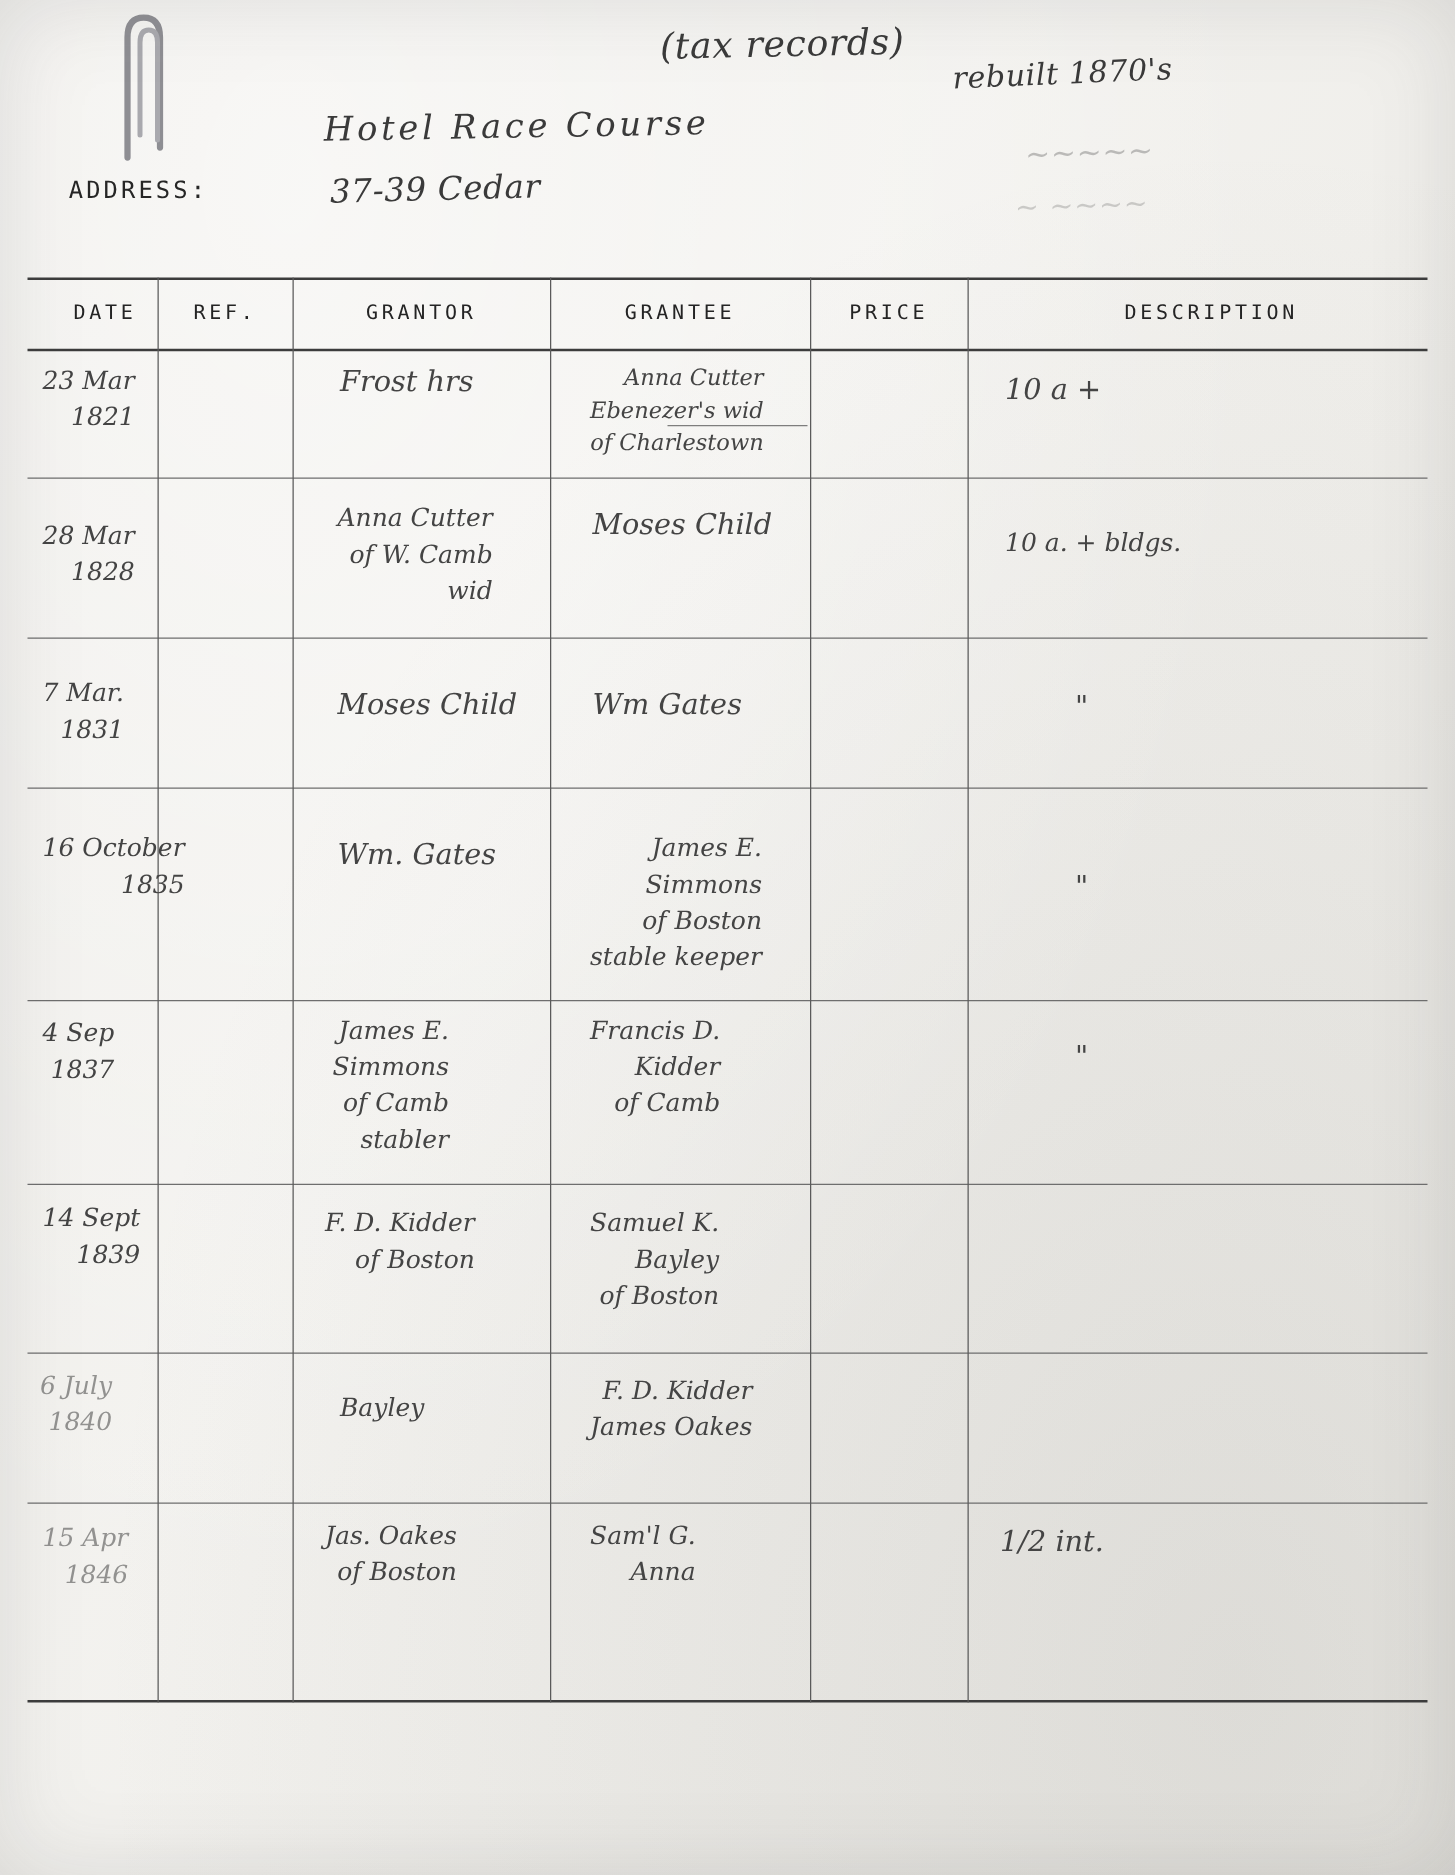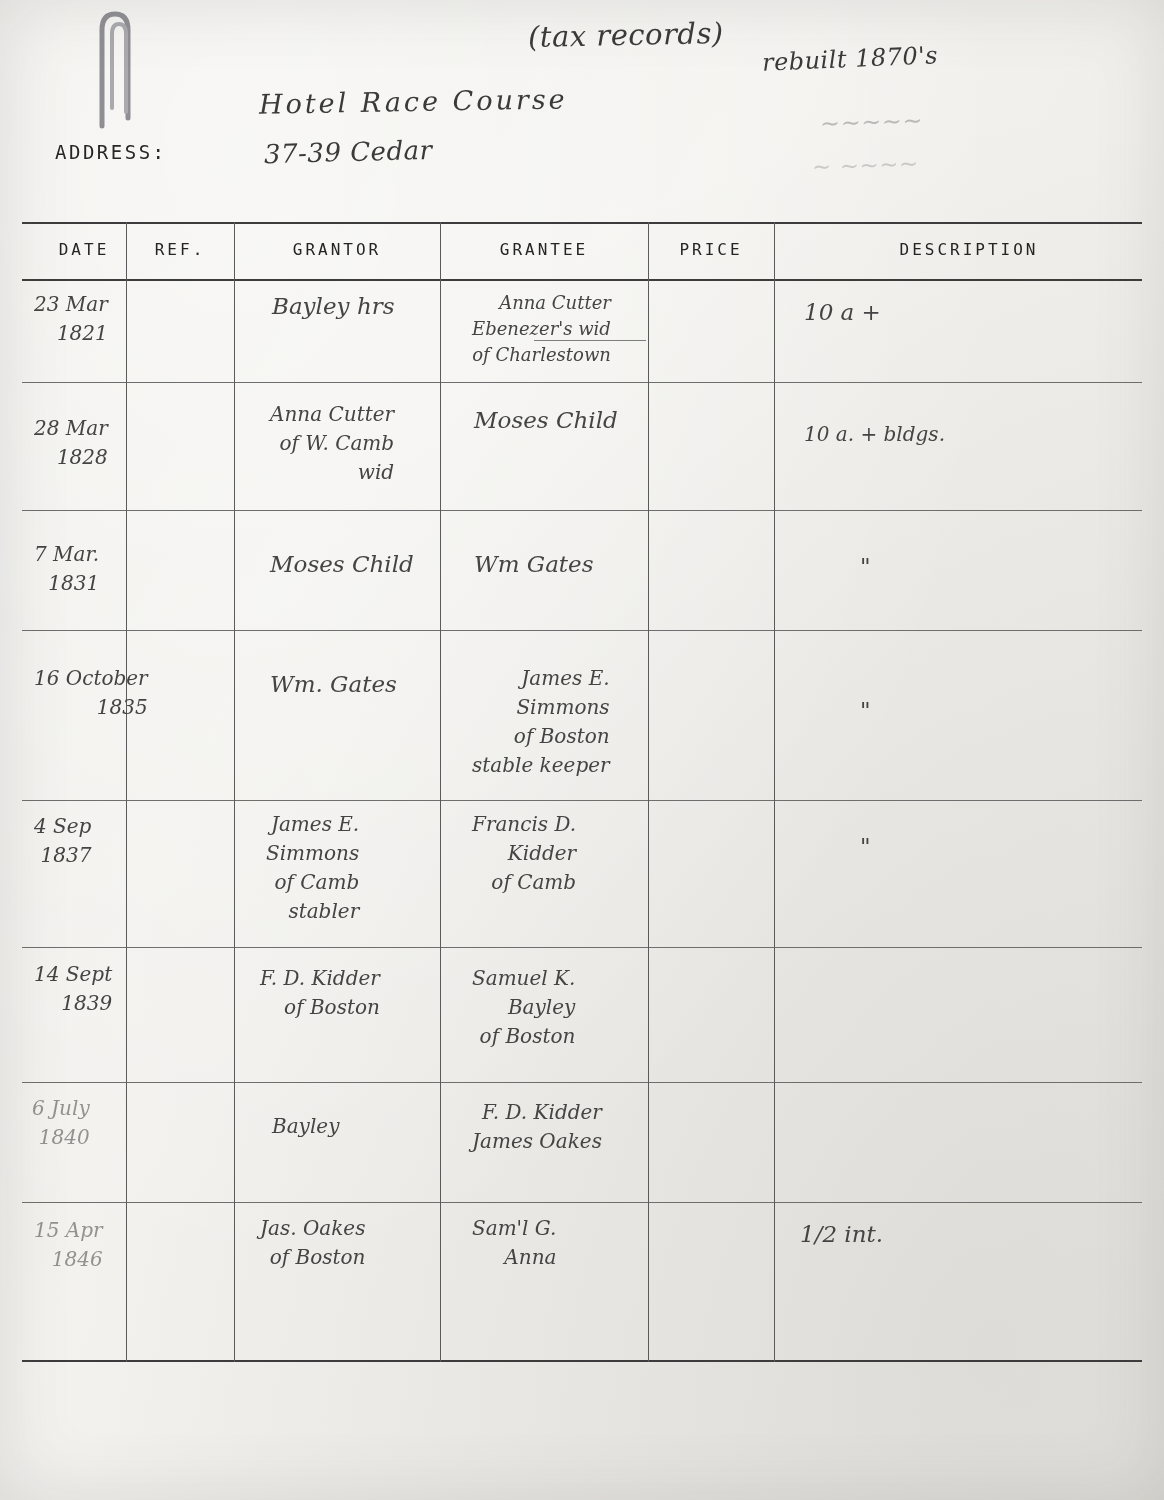--- a/index.html
+++ b/index.html
@@ -195,21 +195,21 @@
 
     <div class="col-head" style="left:20px; width:84px;">DATE</div>
     <div class="col-head" style="left:104px; width:108px;">REF.</div>
     <div class="col-head" style="left:212px; width:206px;">GRANTOR</div>
     <div class="col-head" style="left:418px; width:208px;">GRANTEE</div>
     <div class="col-head" style="left:626px; width:126px;">PRICE</div>
     <div class="col-head" style="left:752px; width:368px;margin-left:11px;">DESCRIPTION</div>
 
     <div class="cell sm" style="left:12px; top:68px;">23 Mar
 1821</div>
-    <div class="cell" style="left:250px; top:68px;">Bayley hrs</div>
+    <div class="cell" style="left:250px; top:68px;">Frost hrs</div>
     <div class="cell xs" style="left:450px; top:68px;">Anna Cutter
 Ebenezer's wid
 of Charlestown</div>
     <div class="cell" style="left:782px; top:74px;">10 a  +</div>
     <div class="strike" style="left:512px; top:118px; width:112px;"></div>
 
     <div class="cell sm" style="left:12px; top:192px;">28 Mar
 1828</div>
     <div class="cell sm" style="left:248px; top:178px;">Anna Cutter
 of W. Camb

